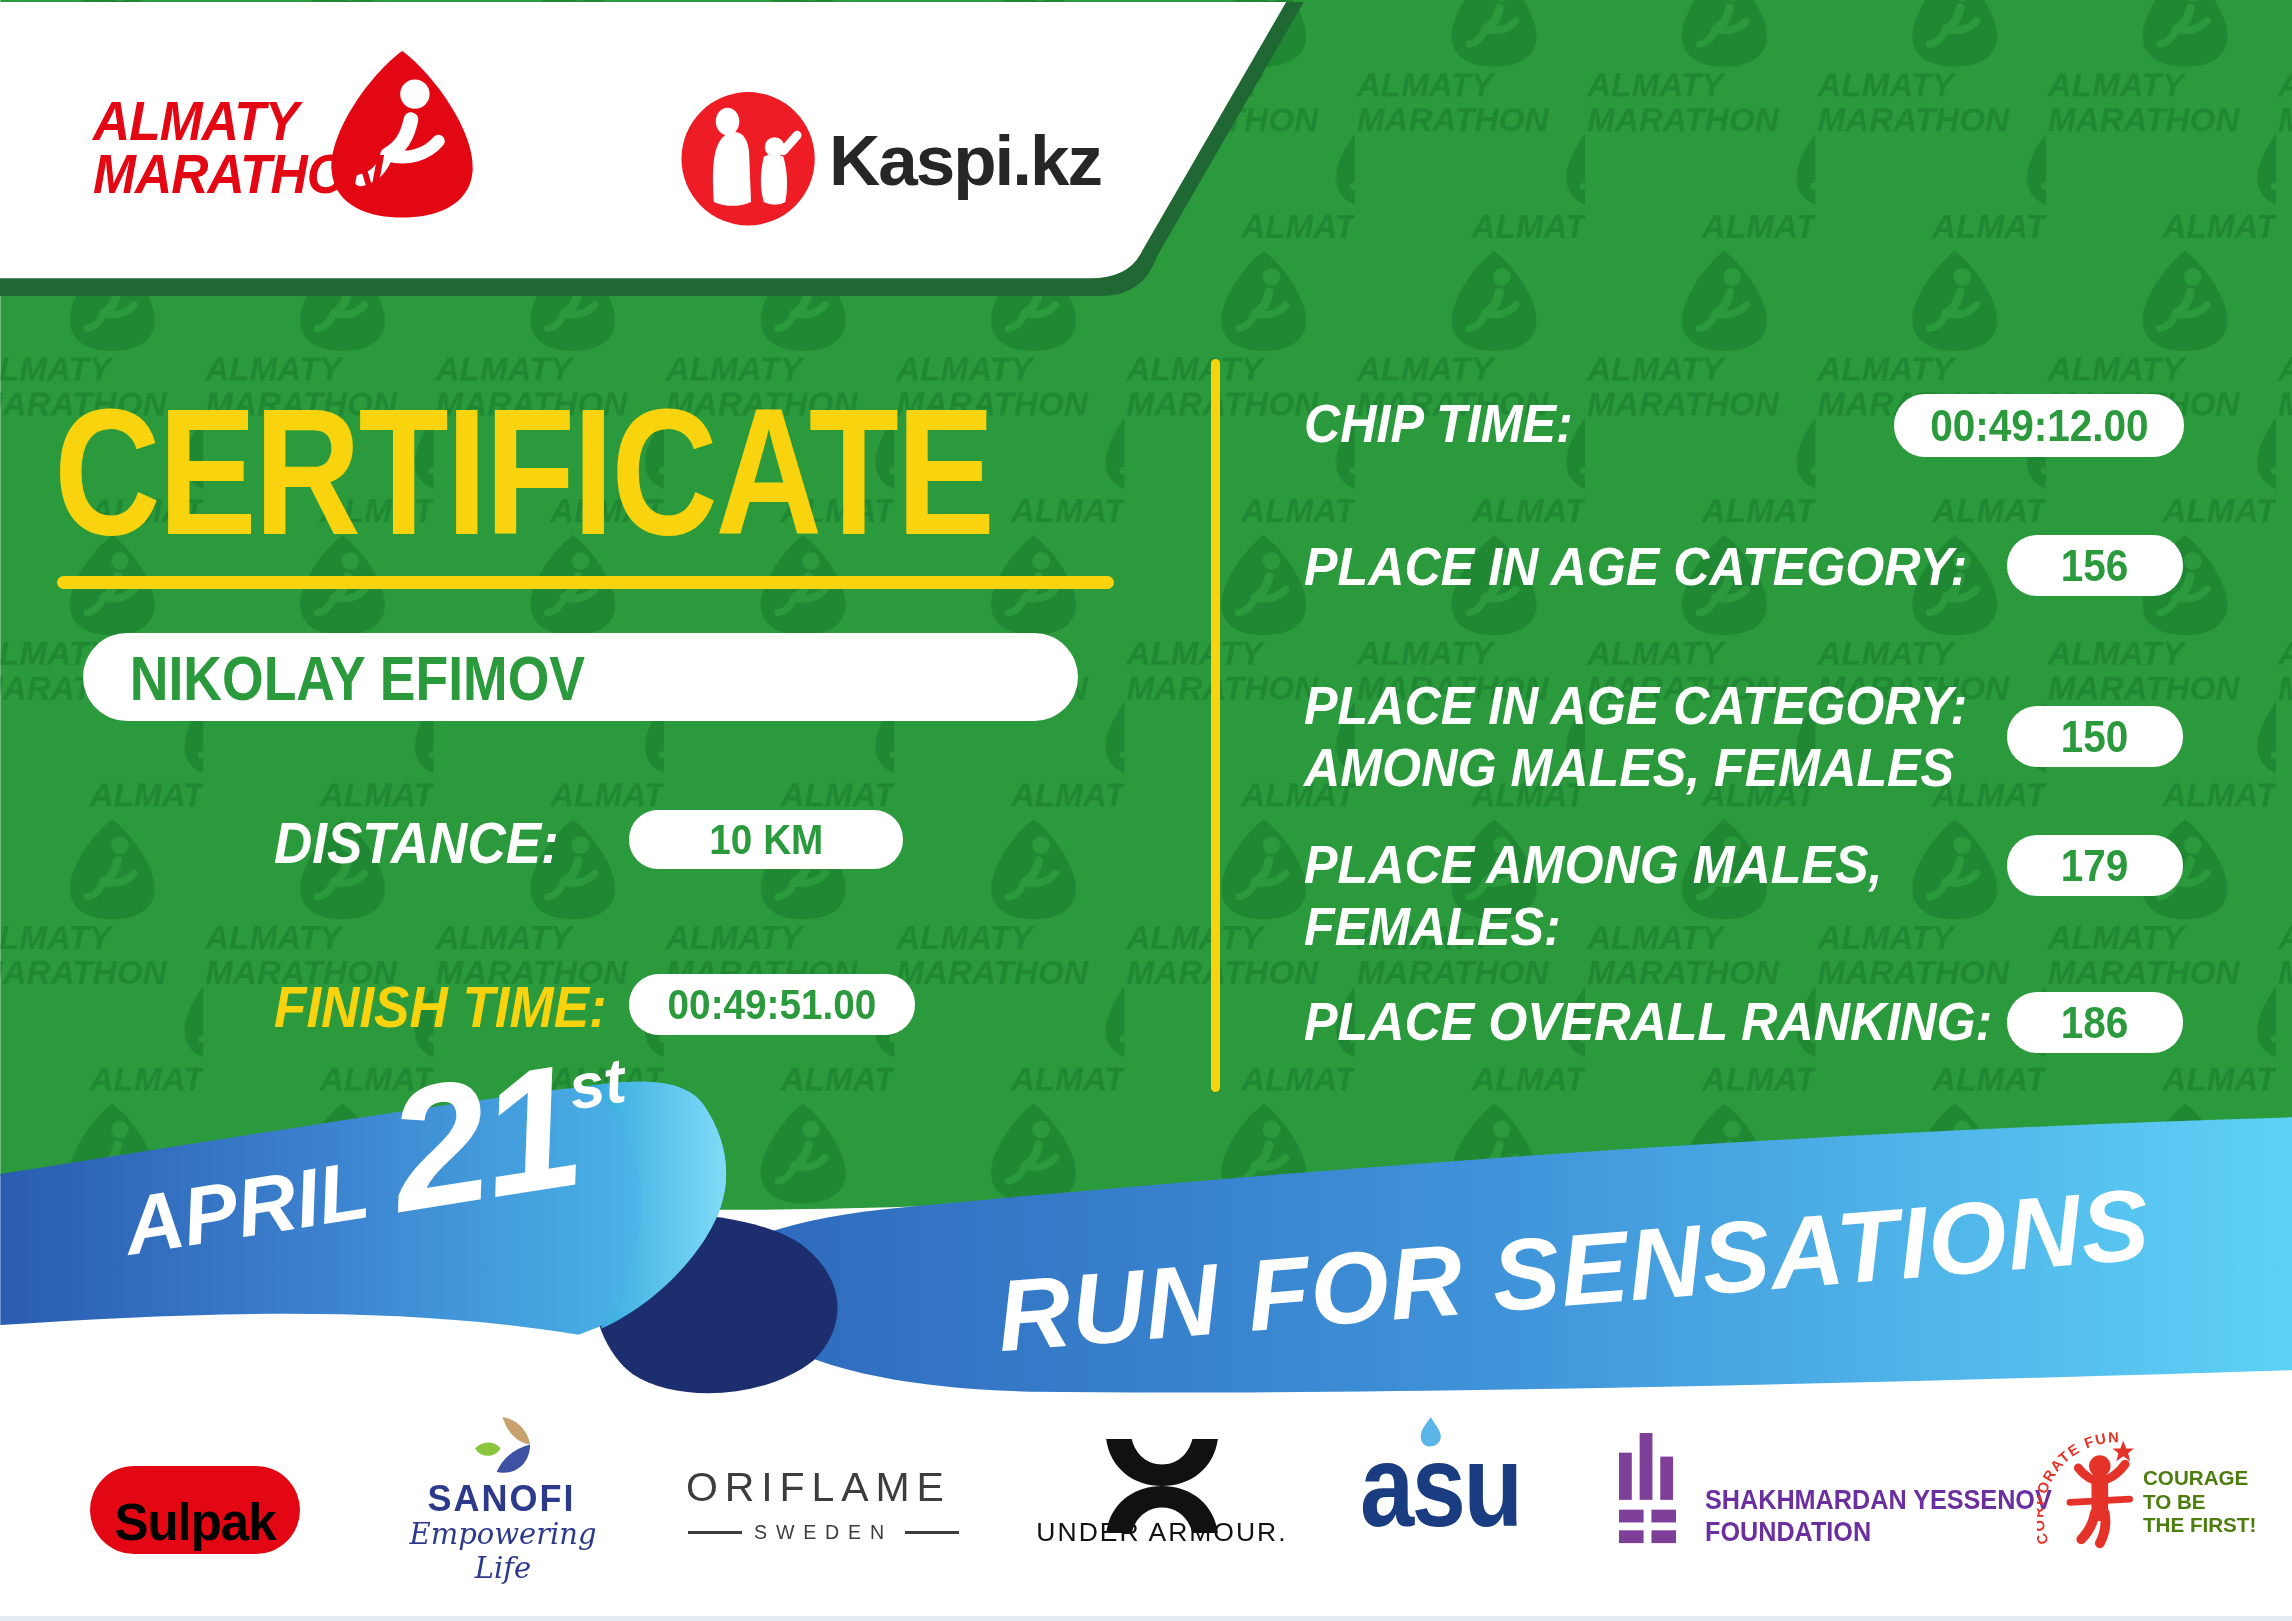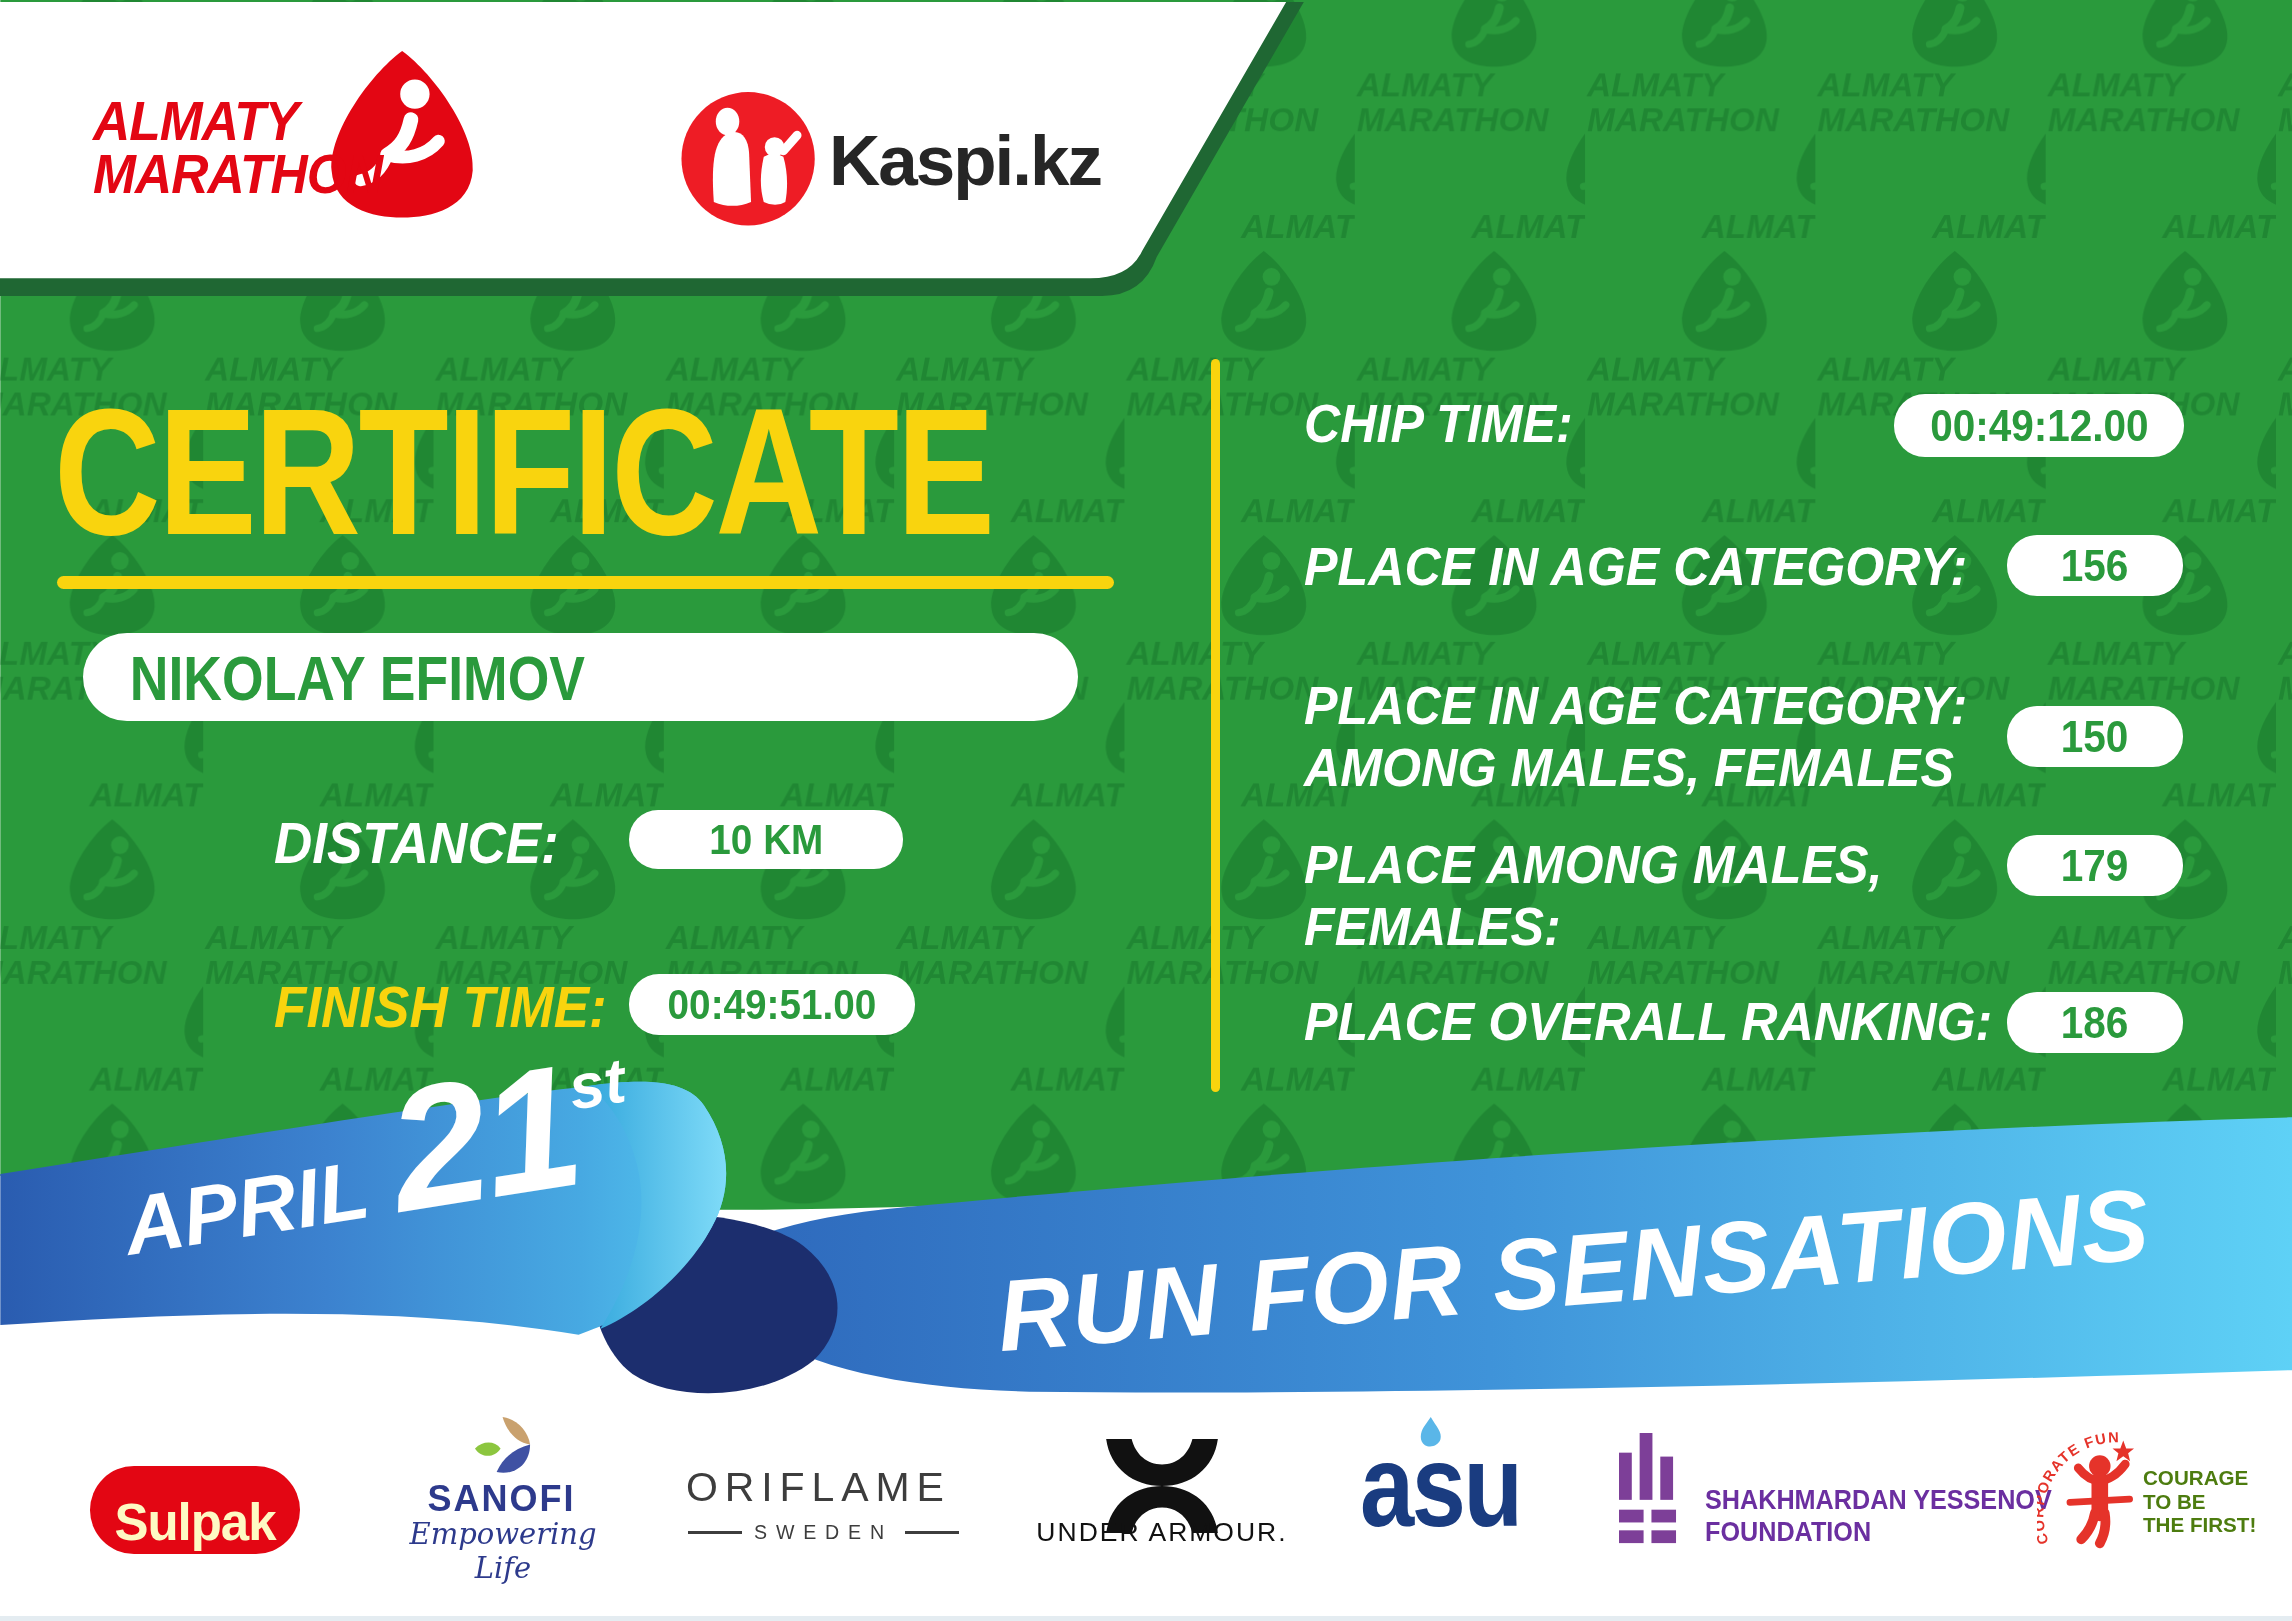--- a/index.html
+++ b/index.html
@@ -56,21 +56,21 @@
   .date-group .day{font-size:174px;font-weight:bold;font-style:italic;margin-left:29px;
     vertical-align:baseline;letter-spacing:-3.9px;}
   .date-group .ord{font-size:63px;font-weight:bold;font-style:italic;position:relative;top:-74px;}
   .slogan{position:absolute;left:863px;top:1213px;width:1421px;text-align:center;
     transform:rotate(-4.6deg);color:#fff;font-size:101px;font-weight:bold;font-style:italic;
     letter-spacing:1px;white-space:nowrap;}
 
   
   .sulpak{position:absolute;left:90px;top:1466px;width:210px;height:88px;background:var(--red);
     border-radius:45px;display:flex;align-items:center;justify-content:center;}
-  .sulpak span{color:#fef9c3;font-size:51px;font-weight:bold;letter-spacing:-1px;margin-top:24px;}
+  .sulpak span{color:#000000;font-size:51px;font-weight:bold;letter-spacing:-1px;margin-top:24px;}
   .sanofi-name{position:absolute;left:421px;top:1478px;width:161px;text-align:center;
     color:#2d3a8c;font-size:36px;font-weight:bold;letter-spacing:2px;}
   .sanofi-tag{position:absolute;left:400px;top:1517px;width:206px;text-align:center;
     color:#2d3a8c;font-size:29px;font-style:italic;font-family:"DejaVu Serif",serif;}
   .oriflame-name{position:absolute;left:686px;top:1464px;color:#3d3d3d;font-size:41px;
     letter-spacing:6.9px;font-weight:400;}
   .oriflame-sub{position:absolute;left:688px;top:1521px;width:271px;display:flex;
     align-items:center;gap:11.8px;color:#3d3d3d;font-size:19.6px;letter-spacing:8.8px;}
   .oriflame-sub:before,.oriflame-sub:after{content:"";flex:1;height:2.9px;background:#3d3d3d;}
   .ua-word{position:absolute;left:1015px;top:1517px;width:294px;text-align:center;

